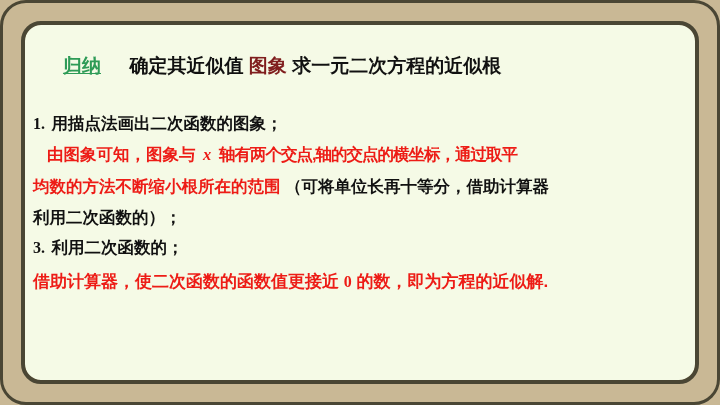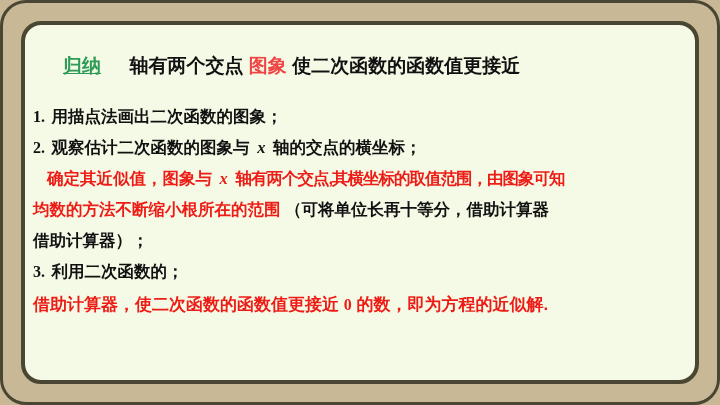--- a/index.html
+++ b/index.html
@@ -71,41 +71,41 @@
     position: absolute;
     left: 38px;
     top: 28px;
     white-space: nowrap;
     font-size: 19px;
     font-weight: bold;
     letter-spacing: 0px;
   }
   .t-green { color: #2E9B57; text-decoration: underline; }
   .t-black { color: #111111; }
-  .t-red   { color: #ef4444; }
+  .t-red   { color: #7f1d1d; }
   .gap     { display: inline-block; width: 18px; }
 
   .body-block {
     position: absolute;
     left: 8px;
     top: 76px;
     width: 660px;
   }
 
   .line {
     white-space: nowrap;
     font-size: 16.5px;
     font-weight: bold;
     color: #111111;
     line-height: 1;
     margin: 0;
     padding: 0;
   }
 
-  .row { height: 31px; display: flex; align-items: center; }
+  .row { height: 31px; display: flex; align-items: flex-end; }
 
   .num {
     font-family: "Liberation Serif", "DejaVu Serif", serif;
     font-weight: bold;
     font-size: 16px;
     margin-right: 2px;
   }
   .xvar {
     font-family: "Liberation Serif", "DejaVu Serif", serif;
     font-style: italic;
@@ -130,61 +130,53 @@
 
   <div class="frame-outer-line"></div>
   <div class="frame-inner-line"></div>
 
   <div class="page">
     <div class="content">
 
       <div class="title-row">
         <span class="t-green">归纳</span>
         <span class="gap"></span>
-        <span class="t-black">轴有两个交点</span>
+        <span class="t-black">确定其近似值</span>
         <span class="t-red">图象</span>
-        <span class="t-black">使二次函数的函数值更接近</span>
+        <span class="t-black">求一元二次方程的近似根</span>
       </div>
 
       <div class="body-block">
 
         <div class="row">
           <span class="line">
             <span class="num blk">1.</span>
             <span class="blk">用描点法画出二次函数的图象；</span>
           </span>
         </div>
 
-        <div class="row">
-          <span class="line">
-            <span class="num blk">2.</span>
-            <span class="blk">观察估计二次函数的图象与</span>
-            <span class="xvar blk">x</span>
-            <span class="blk">轴的交点的横坐标；</span>
-          </span>
-        </div>
 
         <div class="row">
           <span class="line indent">
-            <span class="red">确定其近似值，图象与</span>
+            <span class="red">由图象可知，图象与</span>
             <span class="xvar red">x</span>
-            <span class="red narrow-comma">轴有两个交点,其横坐标的取值范围，由图象可知</span>
+            <span class="red narrow-comma">轴有两个交点,轴的交点的横坐标，通过取平</span>
           </span>
         </div>
 
         <div class="row">
           <span class="line">
             <span class="red">均数的方法不断缩小根所在的范围</span>
             <span class="blk">（可将单位长再十等分，借助计算器</span>
           </span>
         </div>
 
         <div class="row">
           <span class="line">
-            <span class="blk">借助计算器）；</span>
+            <span class="blk">利用二次函数的）；</span>
           </span>
         </div>
 
         <div class="row">
           <span class="line">
             <span class="num blk">3.</span>
             <span class="blk">利用二次函数的；</span>
           </span>
         </div>
 

